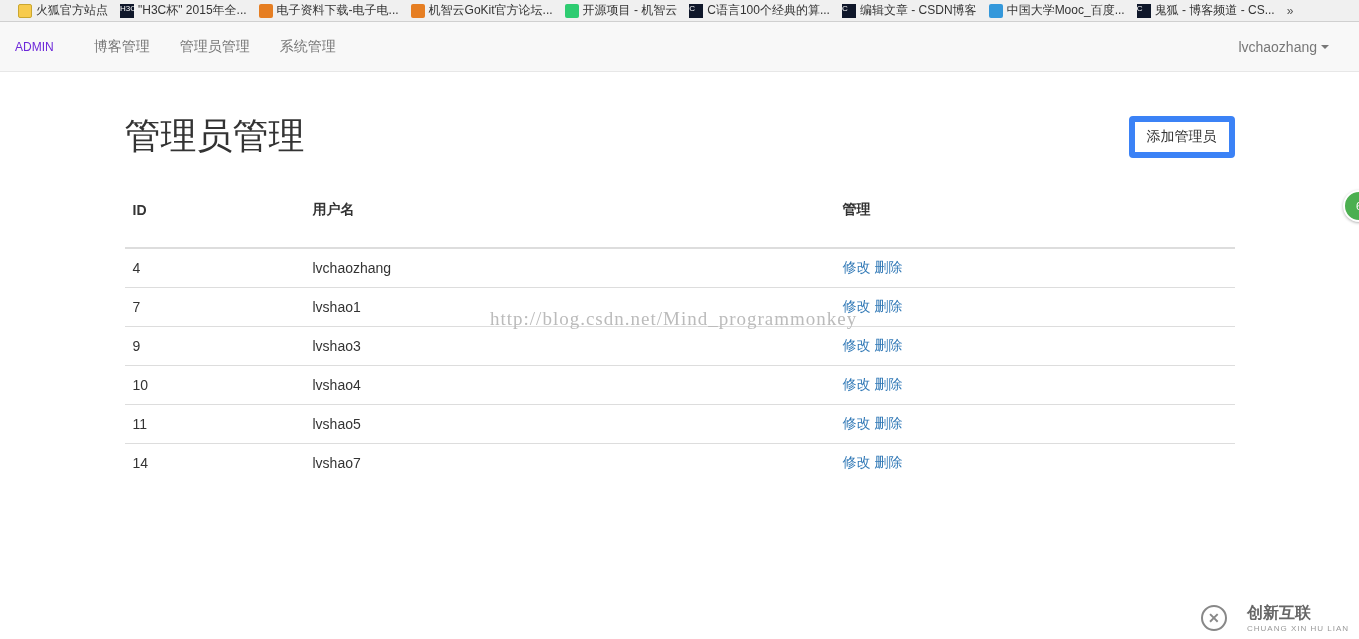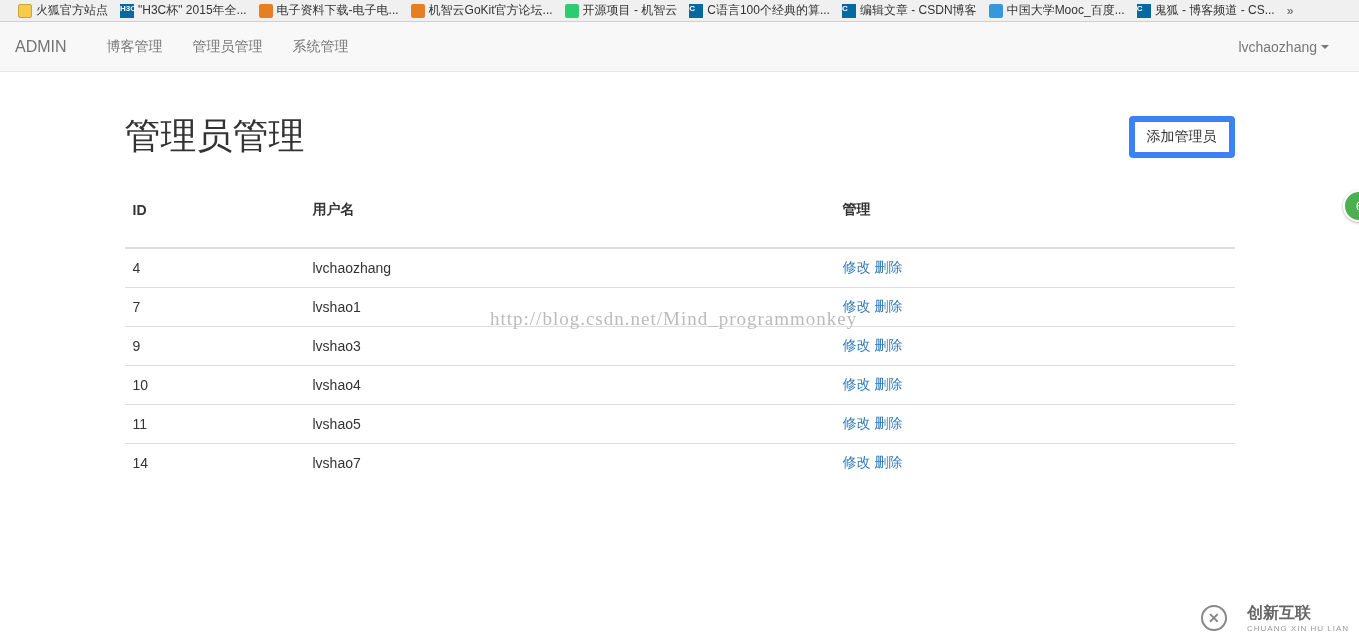--- a/index.html
+++ b/index.html
@@ -27,41 +27,41 @@
       align-items: center;
       padding: 0 6px;
       color: #333;
       cursor: pointer;
       gap: 4px;
     }
     .bookmark .bicon {
       width: 14px; height: 14px; display: inline-block; flex-shrink: 0;
     }
     .bicon-folder { background: #f7cb4d; border: 1px solid #cba72f; border-radius: 2px; }
-    .bicon-red { background: #0369a1; color: #fff; font-size: 8px; display:flex; align-items:center; justify-content:center; font-weight:bold; }
+    .bicon-red { background: #0f172a; color: #fff; font-size: 8px; display:flex; align-items:center; justify-content:center; font-weight:normal; }
     .bicon-orange { background: #e67e22; border-radius: 2px; }
     .bicon-green { background: #2ecc71; border-radius: 2px; }
     .bicon-blue { background: #3498db; border-radius: 2px; }
     .bookmark-more {
       padding: 0 6px;
       color: #555;
     }
     
     .navbar {
       background: #f8f8f8;
       border-bottom: 1px solid #e7e7e7;
       height: 50px;
       display: flex;
       align-items: center;
       padding: 0 15px;
       width: 100%;
     }
     .navbar-brand {
-      font-size: 16px;
-      color: #737373;
+      font-size: 12px;
+      color: #6d28d9;
       padding: 0 15px 0 0;
       margin-right: 10px;
     }
     .nav-item {
       color: #777;
       padding: 15px;
       cursor: pointer;
     }
     .navbar-right {
       margin-left: auto;

